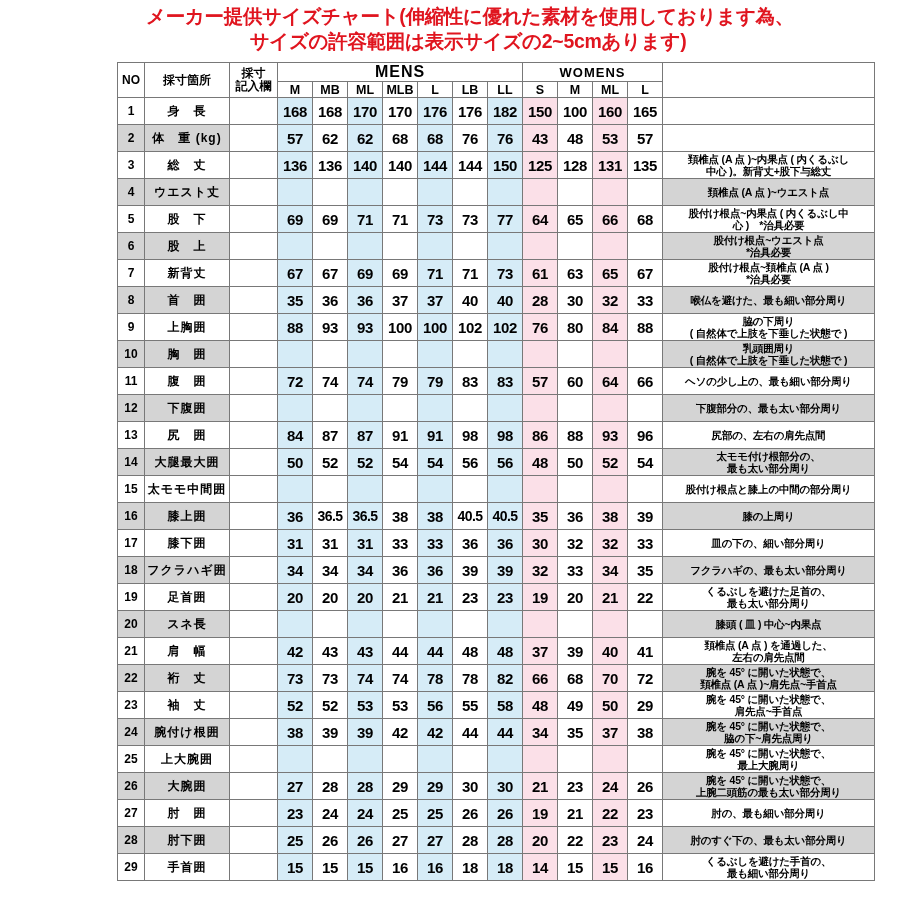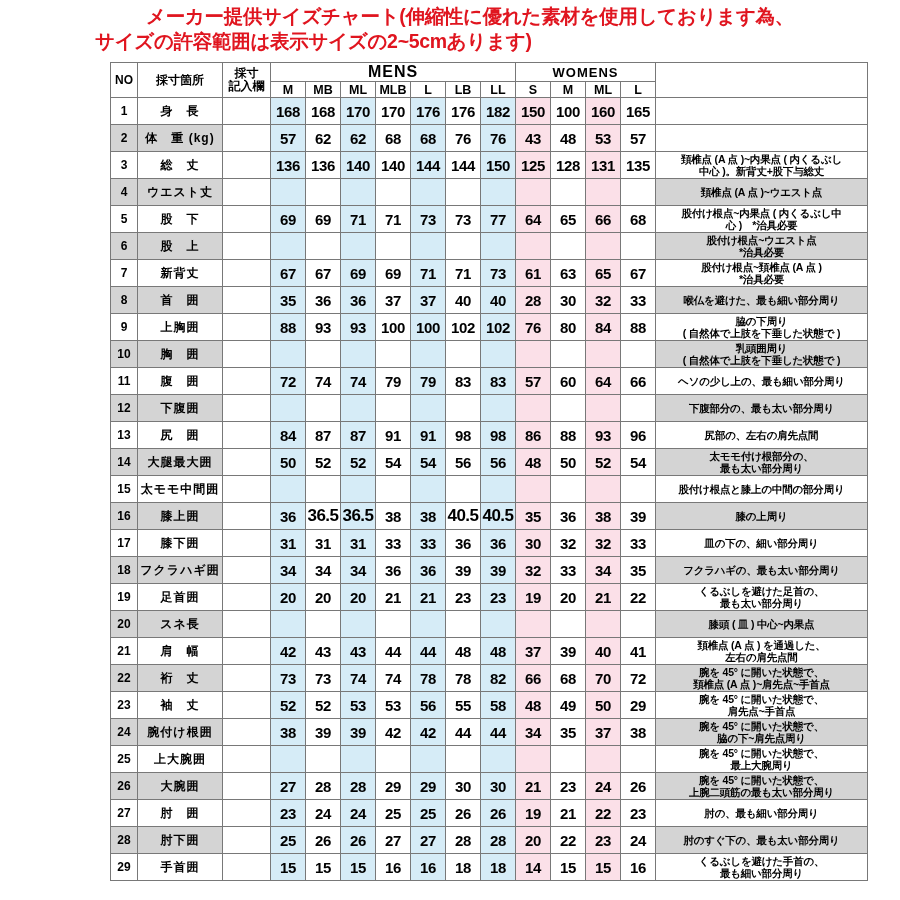--- a/index.html
+++ b/index.html
@@ -28,21 +28,21 @@
     top: 4px;
     width: 750px;
     text-align: center;
     color: #e0151f;
     font-weight: bold;
     font-size: 19.5px;
     line-height: 25px;
     letter-spacing: -0.3px;
     white-space: nowrap;
   }
-  .title-line2 { text-align: left; padding-right: 4px; }
+  .title-line2 { text-align: center; padding-right: 4px; }
 
   
   .size-chart-badge {
     position: absolute;
     left: 718px;
     top: 68px;
     background: #231f20;
     color: #ffffff;
     font-weight: bold;
     font-size: 14px;
@@ -59,21 +59,21 @@
     width: 198px;
     text-align: right;
     font-size: 12px;
     font-weight: bold;
     color: #000;
   }
 
   
   table.chart {
     position: absolute;
-    left: 110px;
+    left: 117px;
     top: 62px;
     border-collapse: collapse;
     table-layout: fixed;
     font-size: 11px;
     color: #000;
   }
   table.chart td, table.chart th {
     border: 1px solid #787878;
     padding: 0;
     margin: 0;
@@ -128,21 +128,21 @@
   
   tr.alt td.no, tr.alt td.part { background: #d4d4d4; }
   tr.alt td.note { background: #d4d4d4; }
 
   
   td.val {
     font-size: 15px;
     font-weight: bold;
     letter-spacing: -0.4px;
   }
-  td.val.tight { font-size: 17px; letter-spacing: -0.5px; }
+  td.val.tight { font-size: 14px; letter-spacing: -0.5px; }
   td.val.shade-m { background: #d6ecf7; }
   td.val.shade-w { background: #fbe0e8; }
 
   
   td.note {
     text-align: left;
     font-size: 10.5px;
     line-height: 12.5px;
     padding: 1px 2px 1px 4px;
     font-weight: bold;

